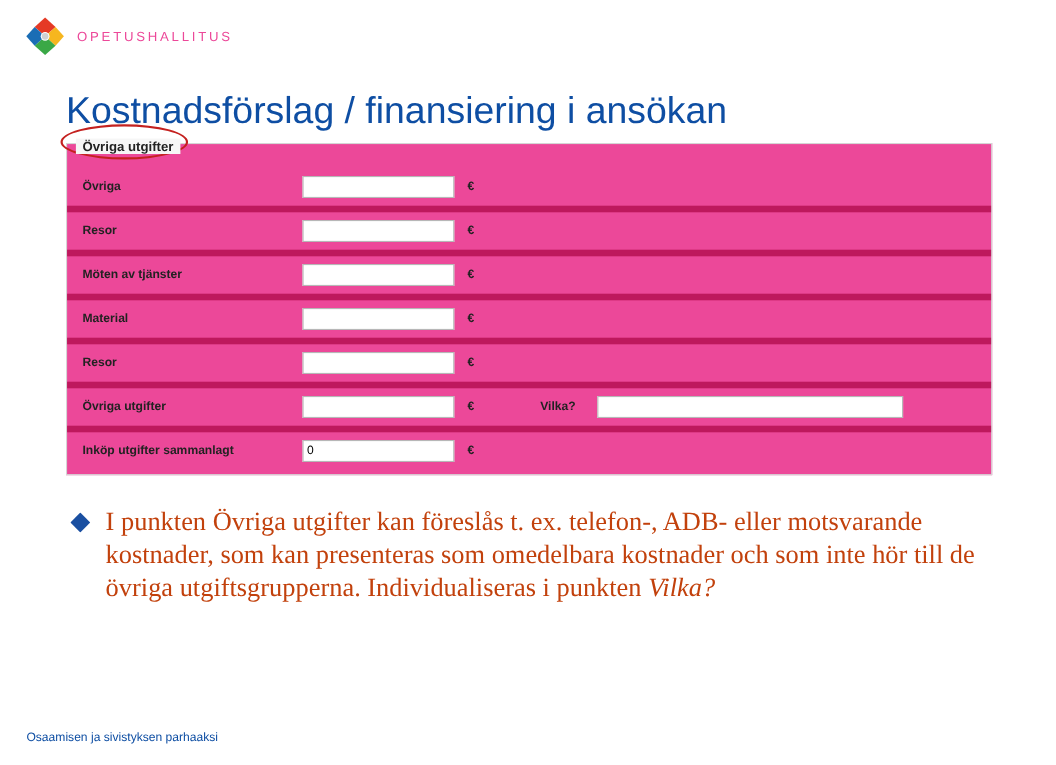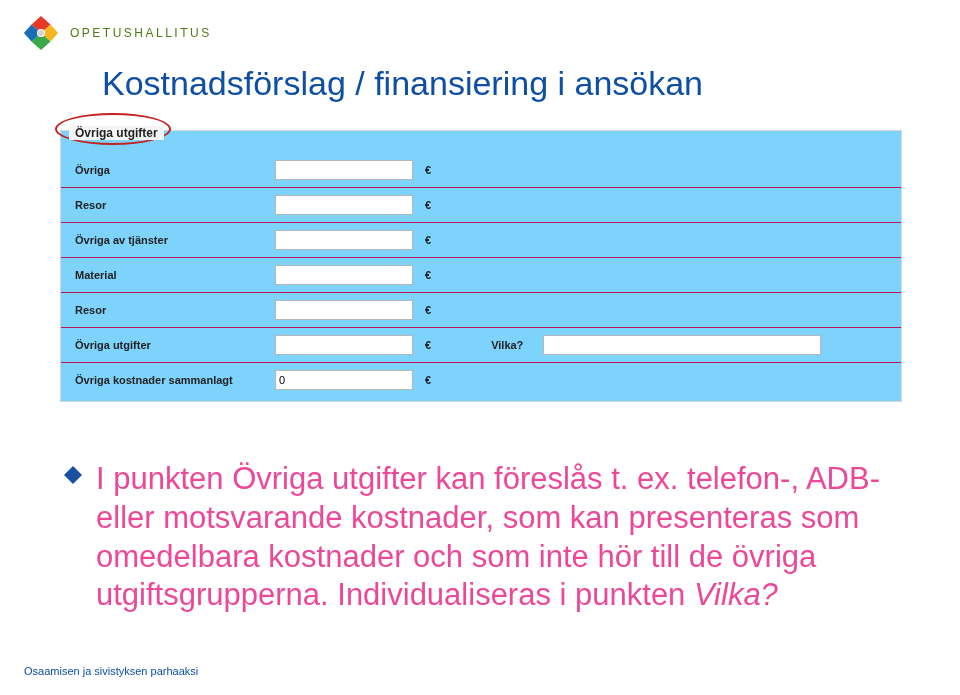--- a/index.html
+++ b/index.html
@@ -20,38 +20,37 @@
     align-items: center;
     gap: 10px;
   }
   .logo-diamond {
     width: 38px;
     height: 38px;
   }
   .brand {
     font-size: 12px;
     letter-spacing: 2.5px;
-    color: #4d7c0f;
+    color: #ec4899;
     font-weight: 400;
   }
   .title {
     position: absolute;
-    top: 64px;
+    top: 82px;
     left: 60px;
     font-size: 34px;
     color: #0e4ea3;
     font-weight: 400;
-    margin-left: 42px;
   }
   .form-panel {
     position: absolute;
     top: 130px;
     left: 60px;
     width: 840px;
-    background: #7dd3fc;
+    background: #ec4899;
     border: 1px solid #d5d5d5;
     font-family: Verdana, Geneva, sans-serif;
     font-size: 11px;
     color: #222;
   }
   .section-hdr {
     position: absolute;
     top: -5px;
     left: 8px;
     background: #f6f6f6;
@@ -72,21 +71,21 @@
     background: transparent;
     pointer-events: none;
   }
   .rows {
     padding: 22px 0 4px 0;
   }
   .row {
     display: flex;
     align-items: center;
     padding: 7px 14px;
-    border-top: 1px solid #be185d;
+    border-top: 6px solid #be185d;
   }
   .row:first-child { border-top: none; }
   .lbl {
     width: 200px;
     font-weight: bold;
   }
   .fld {
     width: 130px;
     height: 16px;
     border: 1px solid #b7b7b7;
@@ -121,23 +120,24 @@
   .bullet-item {
     display: flex;
     align-items: flex-start;
     gap: 14px;
   }
   .bullet-mark {
     flex: 0 0 auto;
     margin-top: 6px;
   }
   .bullet-text {
-    font-size: 31px;
+    font-size: 24px;
     line-height: 1.25;
-    color: #ec4899;
+    color: #c2410c;
+    font-family: Liberation Serif, serif;
   }
   .runq { font-style: italic; }
   .footer {
     position: absolute;
     bottom: 18px;
     left: 24px;
     font-size: 11px;
     color: #0e4ea3;
   }
 </style>
@@ -171,21 +171,21 @@
       <span class="cur">€</span>
     </div>
 
     <div class="row">
       <span class="lbl">Resor</span>
       <input class="fld" value="" style="">
       <span class="cur">€</span>
     </div>
 
     <div class="row">
-      <span class="lbl">Övriga av tjänster</span>
+      <span class="lbl">Möten av tjänster</span>
       <input class="fld" value="" style="">
       <span class="cur">€</span>
     </div>
 
     <div class="row">
       <span class="lbl">Material</span>
       <input class="fld" value="" style="">
       <span class="cur">€</span>
     </div>
 
@@ -197,21 +197,21 @@
 
     <div class="row">
       <span class="lbl">Övriga utgifter</span>
       <input class="fld" value="" style="">
       <span class="cur">€</span>
       <span class="secLbl">Vilka?</span>
       <input class="fld-wide" value="" style="">
     </div>
 
     <div class="row">
-      <span class="lbl">Övriga kostnader sammanlagt</span>
+      <span class="lbl">Inköp utgifter sammanlagt</span>
       <input class="fld" value="0" style="">
       <span class="cur">€</span>
     </div>
 
   </div>
 </div>
 
 <div class="bullets">
   <div class="bullet-item">
     <svg class="bullet-mark" width="18" height="18" viewBox="0 0 18 18">

